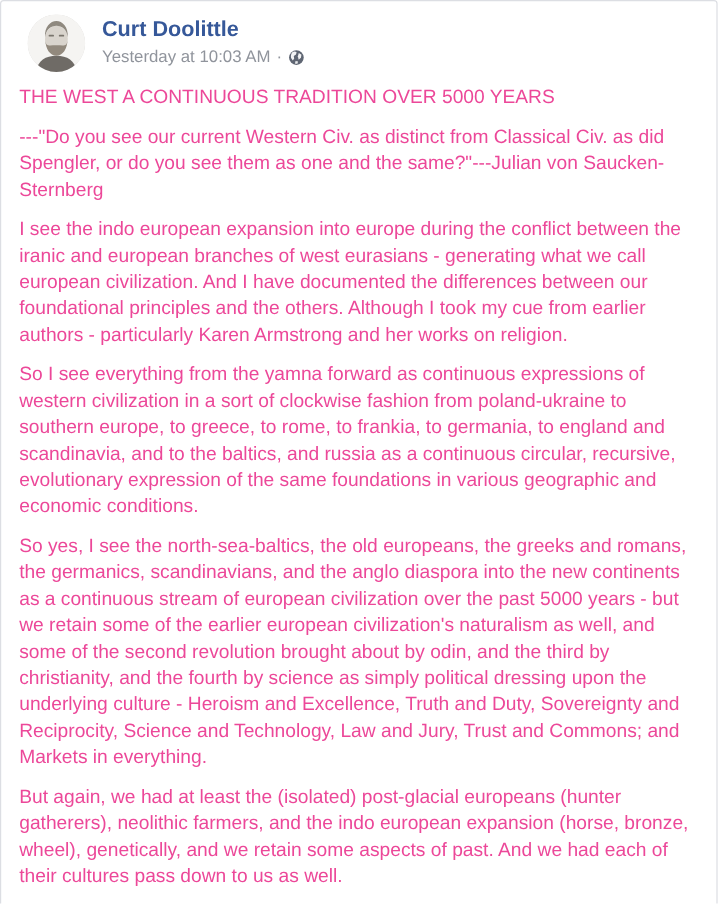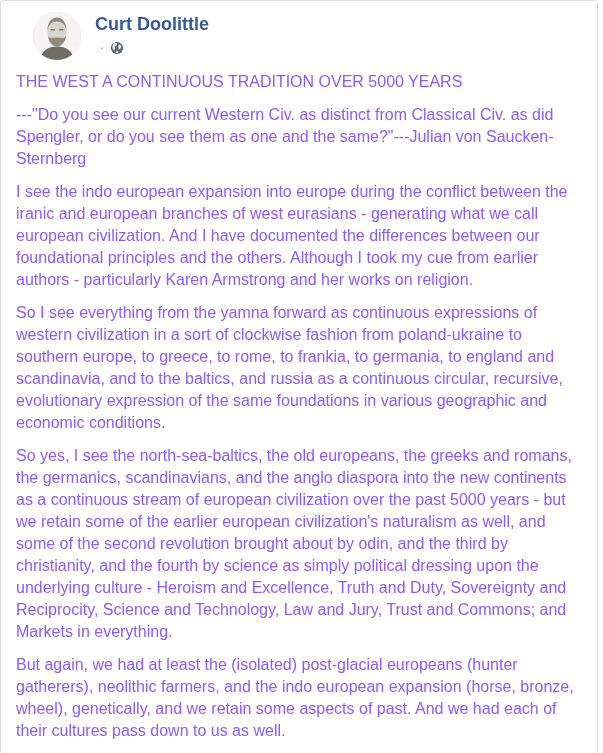--- a/index.html
+++ b/index.html
@@ -22,21 +22,21 @@
     width: 598px;
     height: 810px;
     box-sizing: border-box;
     background: #ffffff;
     border: 1px solid #dcdee3;
     border-radius: 3px;
   }
   .post-header {
     display: flex;
     align-items: flex-start;
-    padding: 11px 16px 9px 32px;
+    padding: 11px 16px 9px 22px;
   }
   .avatar {
     width: 48px;
     height: 48px;
     border-radius: 50%;
     overflow: hidden;
     flex: 0 0 48px;
     box-shadow: inset 0 0 0 1px rgba(0,0,0,.08);
     background: #f5f4f2;
     cursor: pointer;
@@ -67,21 +67,21 @@
     color: #90949c;
   }
   .globe-icon {
     display: inline-block;
     width: 14px;
     height: 14px;
     margin-top: 1px;
   }
   .post-content {
     padding: 2px 16px 0 15px;
-    color: #8b5cf6;
+    color: #ec4899;
     font-size: 16px;
     line-height: 22px;
   }
   .post-content p {
     margin: 0 0 11px 0;
   }
 </style>
 </head>
 <body>
 
@@ -99,20 +99,21 @@
           <path d="M14.8 21 C14.8 29 18.7 34.5 24 34.5 C29.3 34.5 33.2 29 33.2 21 C33 27.5 30 25.8 24 25.8 C18 25.8 15 27.5 14.8 21 Z" fill="#92897d"></path>
           <rect x="17.5" y="17" width="4.5" height="1.4" rx="0.7" fill="#7a756d"></rect>
           <rect x="26" y="17" width="4.5" height="1.4" rx="0.7" fill="#7a756d"></rect>
         </svg>
       </span>
     </div>
 
     <div class="header-info">
       <a class="author-name">Curt Doolittle</a>
       <div class="meta-row">
+        <span>Yesterday at 10:03 AM</span>
         <span class="meta-sep">·</span>
         <span class="globe-icon">
           <svg viewBox="0 0 16 16" width="14" height="14" aria-hidden="true">
             <circle cx="8" cy="8" r="7" fill="#5f6673"></circle>
             <path d="M4.2 2.9 C5.6 2 7.1 2.1 8.2 2.9 L7.6 5.1 L5.5 6.4 L5.9 8.9 L4.6 10.8 L2.9 8.3 C2.5 6.3 3.1 3.9 4.2 2.9 Z" fill="#ffffff" opacity="0.92"></path>
             <path d="M10.3 3.6 L12.8 5.3 L12.3 8.2 L10.2 10 L9.4 6.6 Z" fill="#ffffff" opacity="0.92"></path>
             <path d="M7.2 11.2 L9.6 11.6 L9 13.8 C8 14 7.4 13.9 6.6 13.5 Z" fill="#ffffff" opacity="0.85"></path>
           </svg>
         </span>
       </div>

